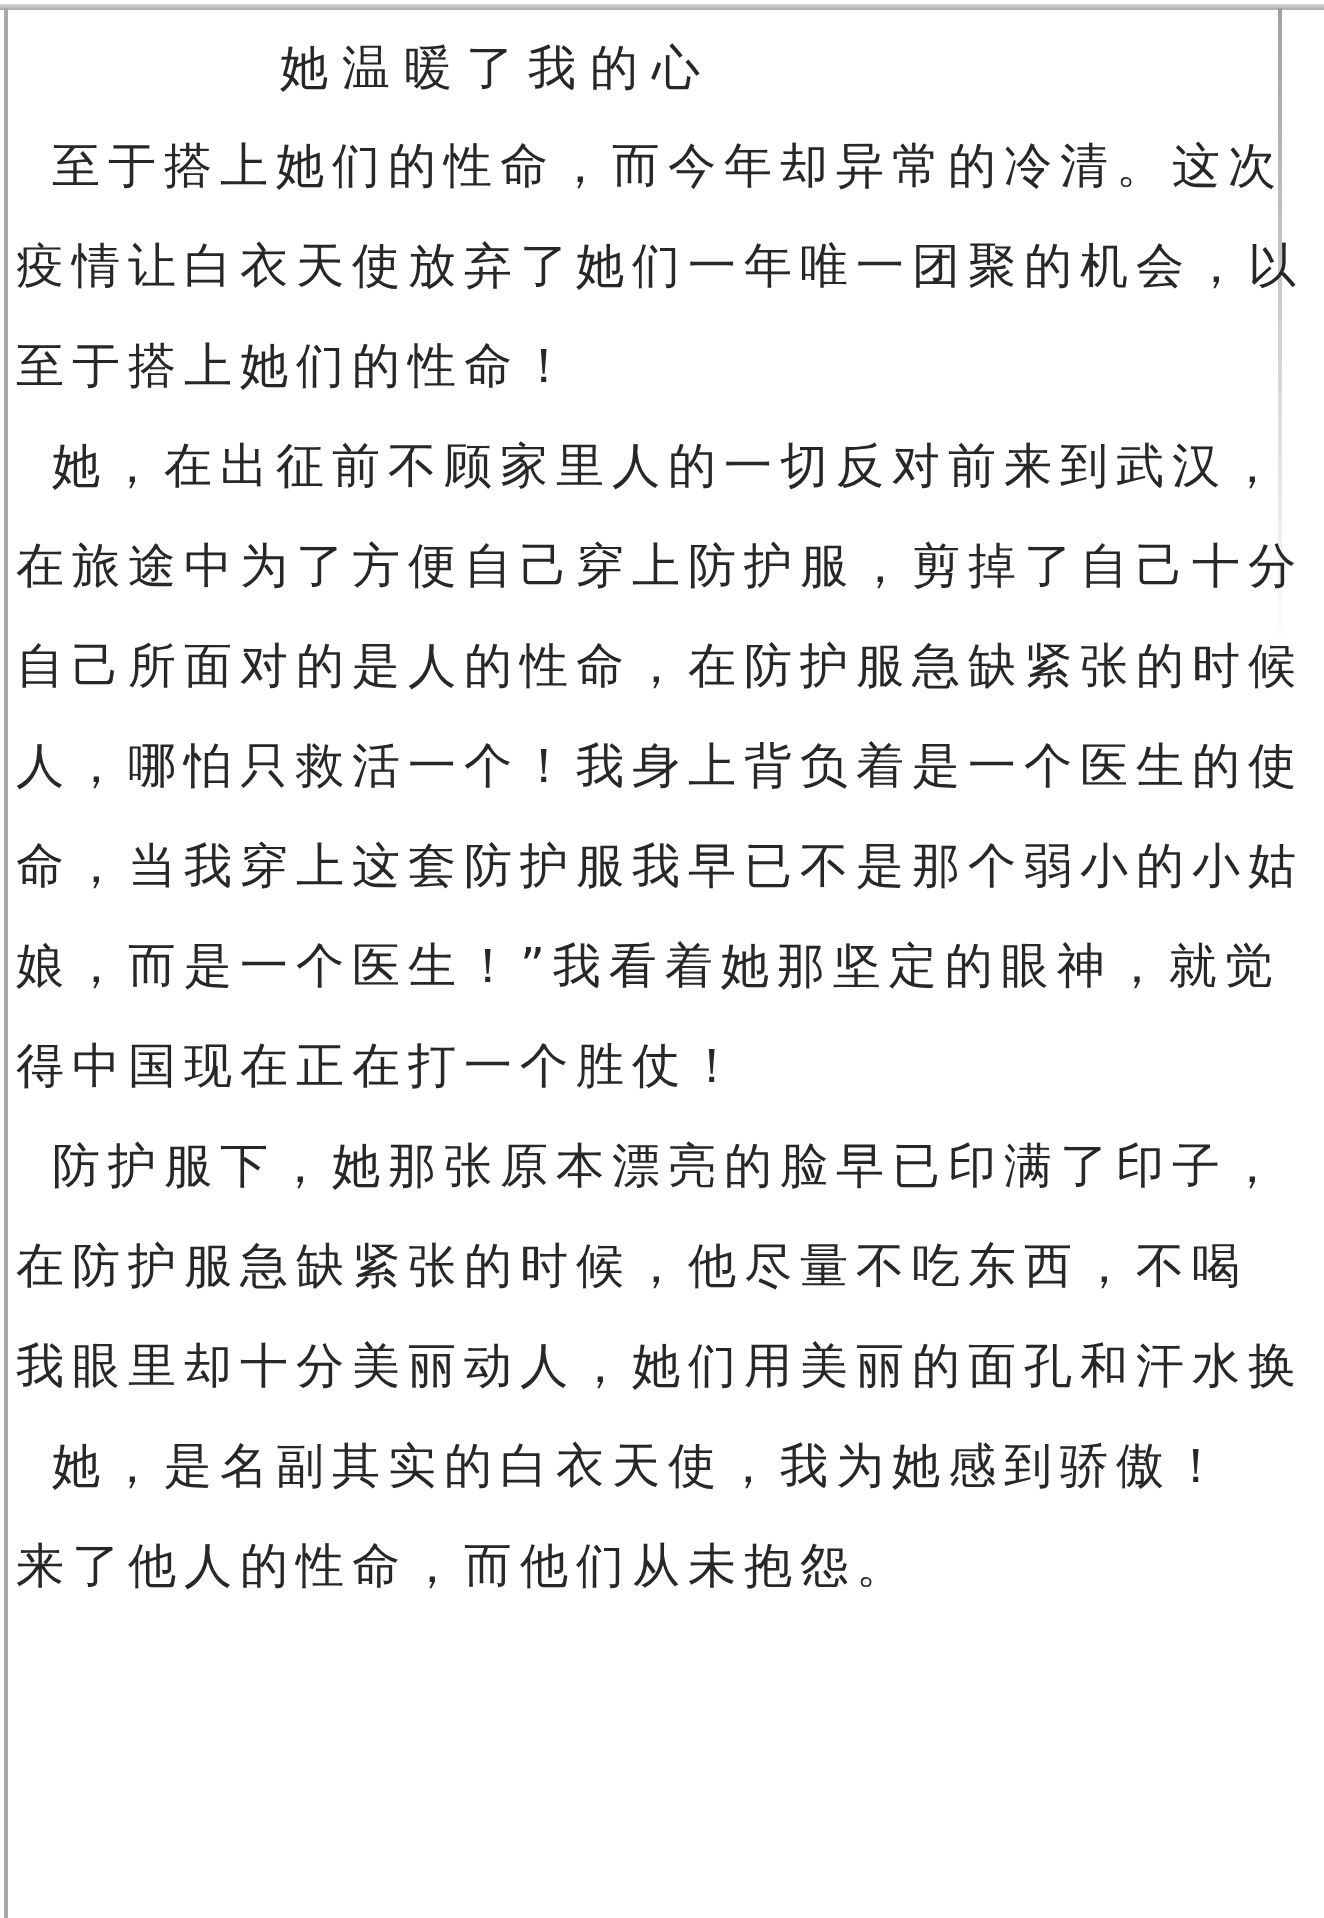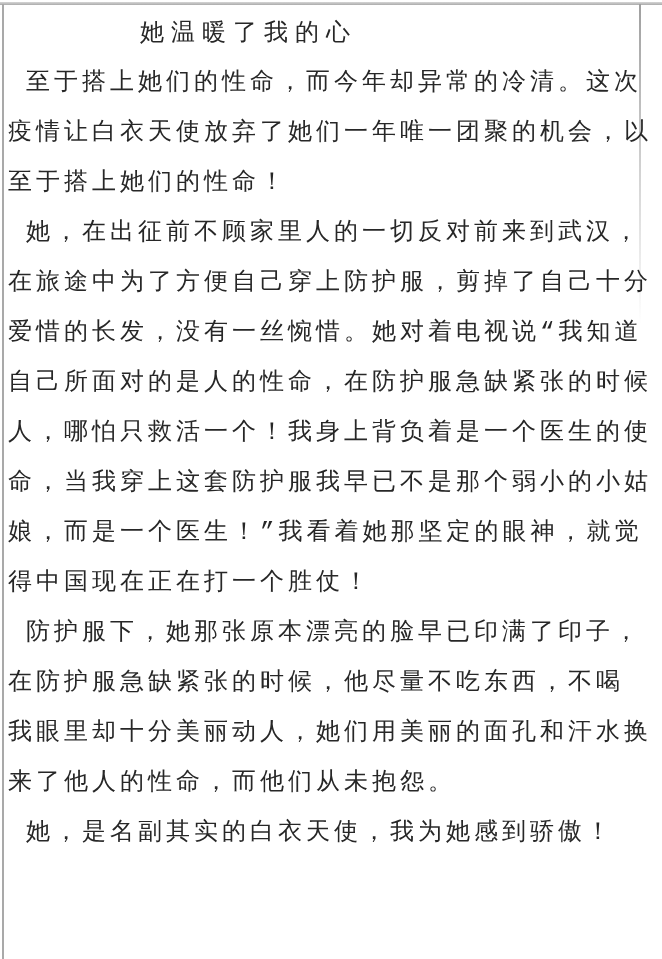--- a/index.html
+++ b/index.html
@@ -9,21 +9,20 @@
     height: 959px;
     background: #ffffff;
     overflow: hidden;
     font-family: "DejaVu Sans", sans-serif;
   }
   .page {
     position: relative;
     width: 576px;
     height: 959px;
     background: #ffffff;
-    font-family: Liberation Mono, monospace;
   }
   
   .edge-top {
     position: absolute;
     left: 0; top: 2px;
     width: 662px; height: 3px;
     background: linear-gradient(to bottom, #d6d6d6, #ababab);
   }
   .edge-left {
     position: absolute;
@@ -71,25 +70,24 @@
   <div class="edge-right"></div>
 
   <div class="essay">
     <div class="essay-title">她温暖了我的心</div>
 
     <div class="essay-line indent">至于搭上她们的性命，而今年却异常的冷清。这次</div>
     <div class="essay-line">疫情让白衣天使放弃了她们一年唯一团聚的机会，以</div>
     <div class="essay-line">至于搭上她们的性命！</div>
     <div class="essay-line indent">她，在出征前不顾家里人的一切反对前来到武汉，</div>
     <div class="essay-line">在旅途中为了方便自己穿上防护服，剪掉了自己十分</div>
-    <div class="essay-line">爱惜的长发，没有一丝惋惜。她对着电视说“我知道</div>
     <div class="essay-line">自己所面对的是人的性命，在防护服急缺紧张的时候</div>
     <div class="essay-line">人，哪怕只救活一个！我身上背负着是一个医生的使</div>
     <div class="essay-line">命，当我穿上这套防护服我早已不是那个弱小的小姑</div>
     <div class="essay-line">娘，而是一个医生！”我看着她那坚定的眼神，就觉</div>
     <div class="essay-line">得中国现在正在打一个胜仗！</div>
     <div class="essay-line indent">防护服下，她那张原本漂亮的脸早已印满了印子，</div>
     <div class="essay-line">在防护服急缺紧张的时候，他尽量不吃东西，不喝</div>
     <div class="essay-line">我眼里却十分美丽动人，她们用美丽的面孔和汗水换</div>
+    <div class="essay-line indent">她，是名副其实的白衣天使，我为她感到骄傲！</div>
     <div class="essay-line">来了他人的性命，而他们从未抱怨。</div>
-    <div class="essay-line indent">她，是名副其实的白衣天使，我为她感到骄傲！</div>
   </div>
 </div>
 
 </body></html>

